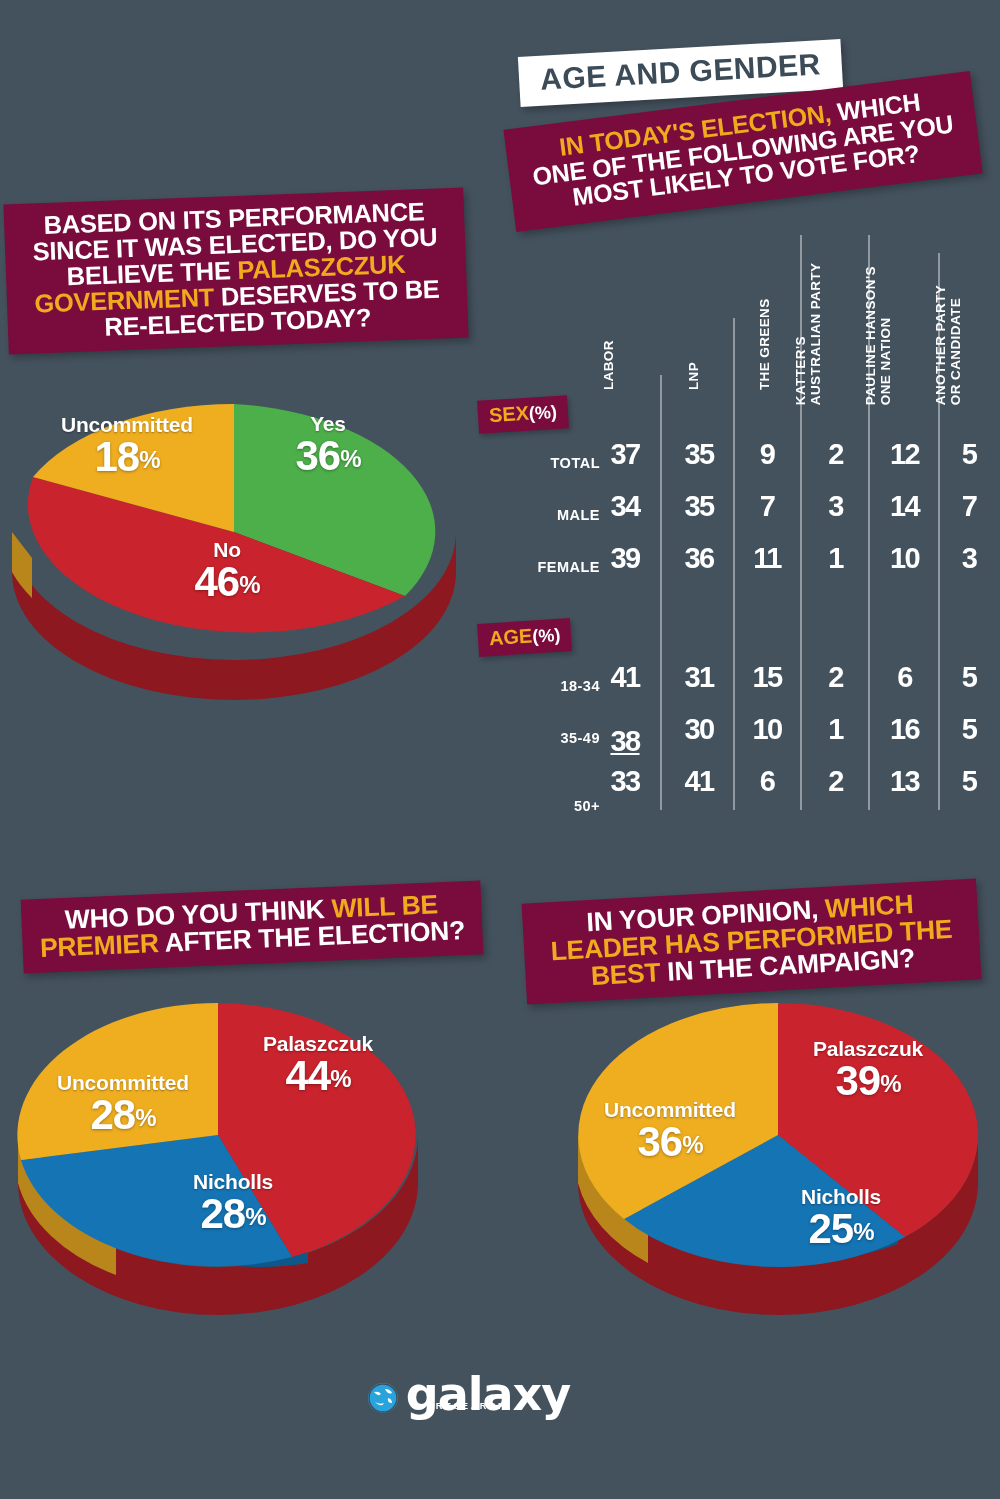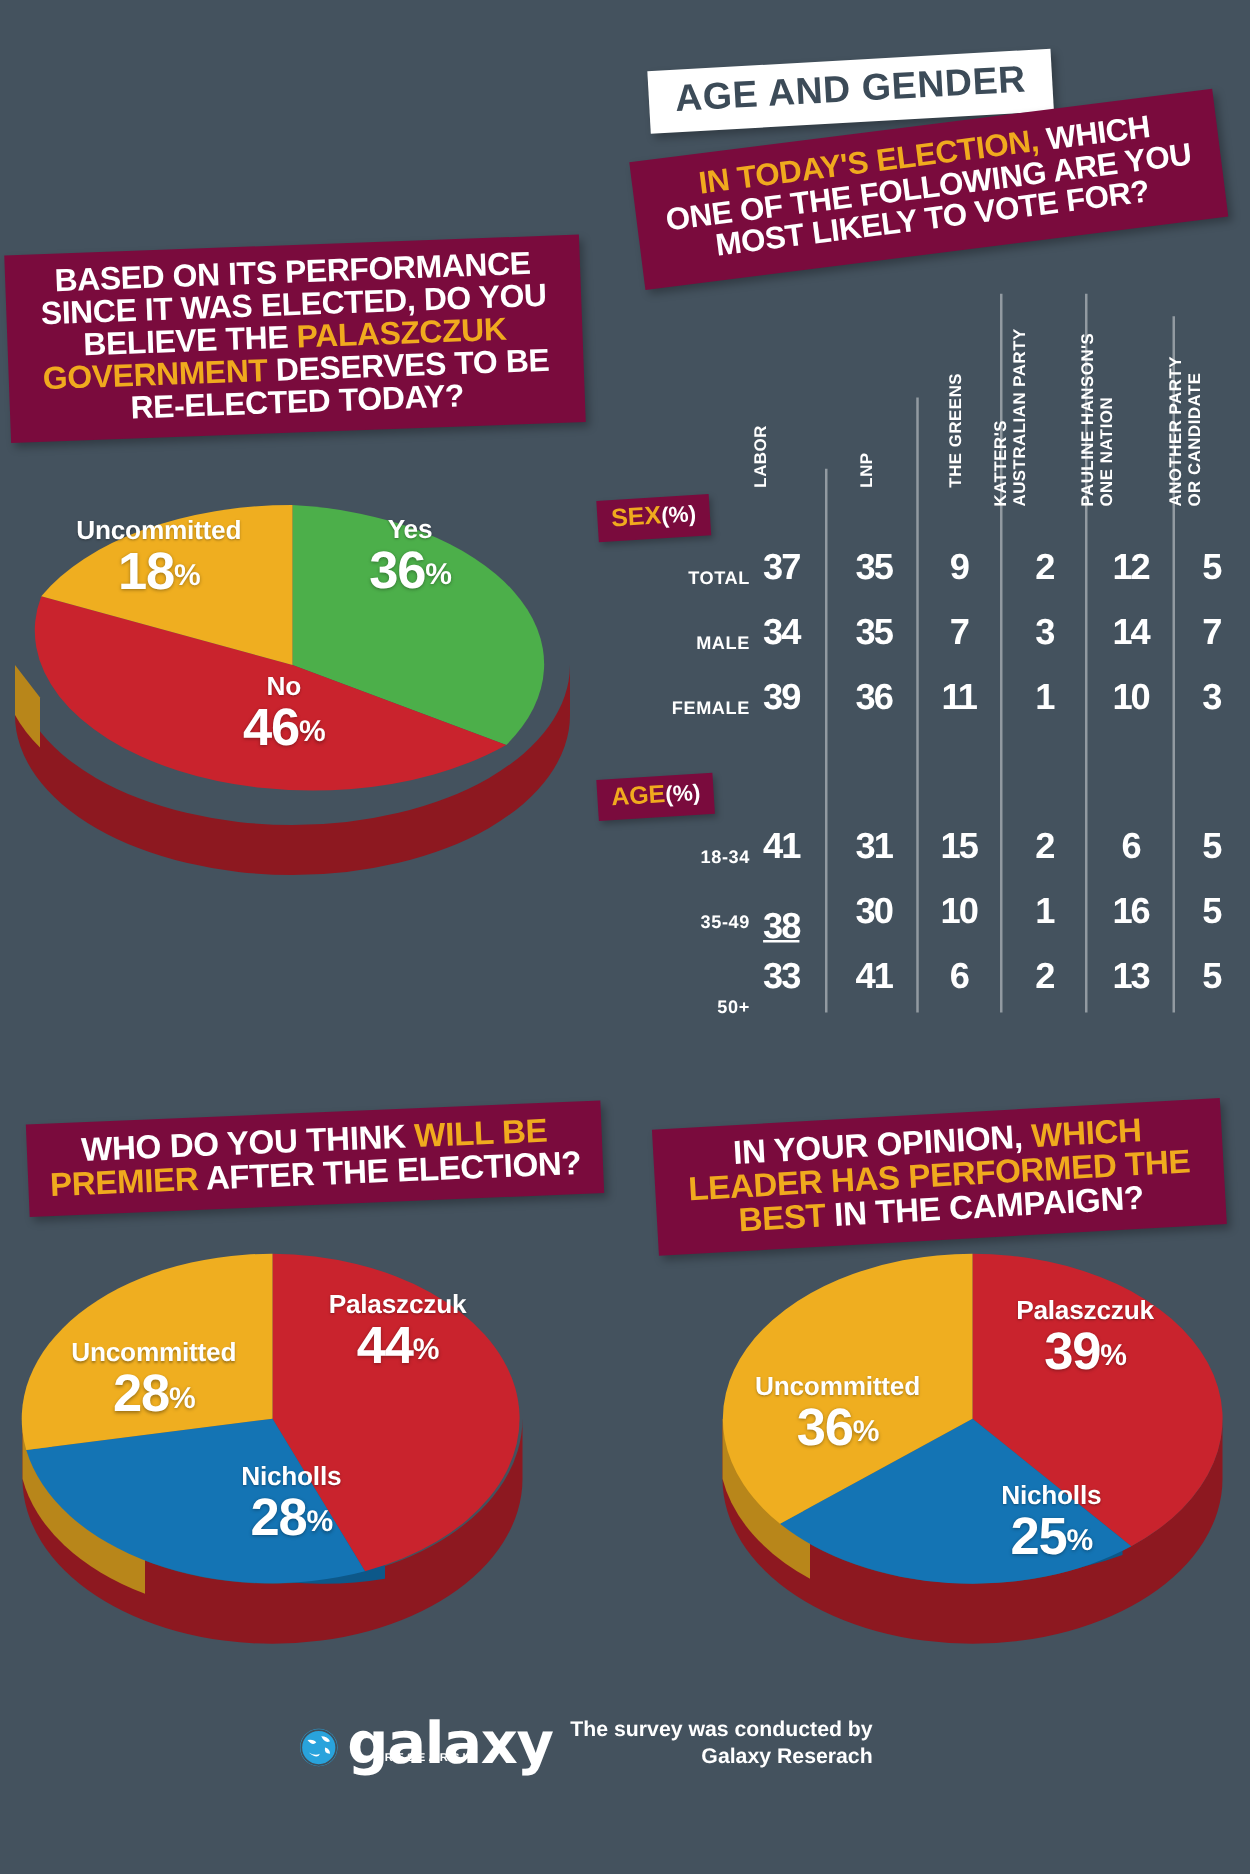--- a/index.html
+++ b/index.html
@@ -310,17 +310,13 @@
       <path d="M19 8 q5 0 7 4 q-4 2 -7 -4 Z" fill="#fff"></path>
       <path d="M9 21 q5 3 9 1 q-2 5 -9 -1 Z" fill="#fff"></path>
       <path d="M22 17 q4 1 4 5 q-5 0 -4 -5 Z" fill="#fff"></path>
       <circle cx="17" cy="17" r="14" fill="none" stroke="#3f4e5a" stroke-width="1.4"></circle>
     </svg>
     <div id="gx-word">
       <span class="wm">galaxy</span>
       <span class="sub">RESEARCH</span>
     </div>
   </div>
-  <div id="foot-text">
-    <div>The survey was conducted by</div>
-    <div>Galaxy Reserach</div>
-  </div>
 </div>
 
 </body></html>

